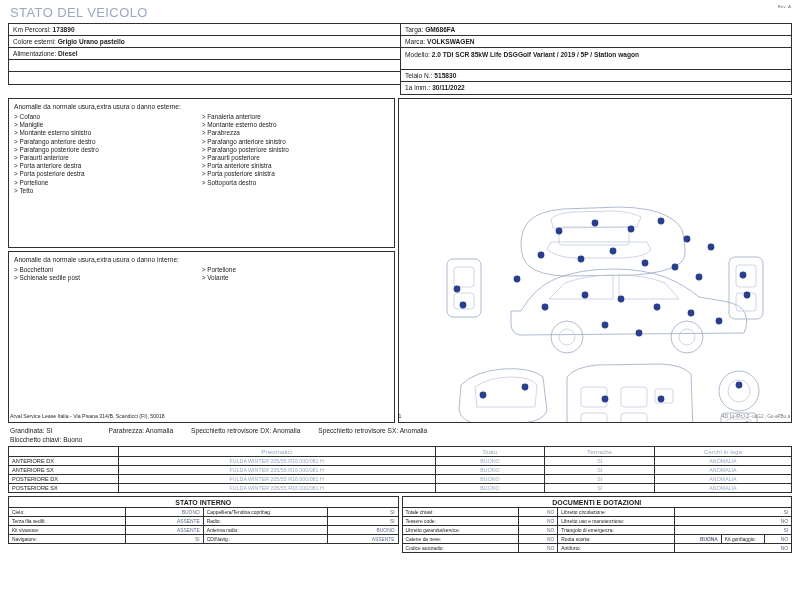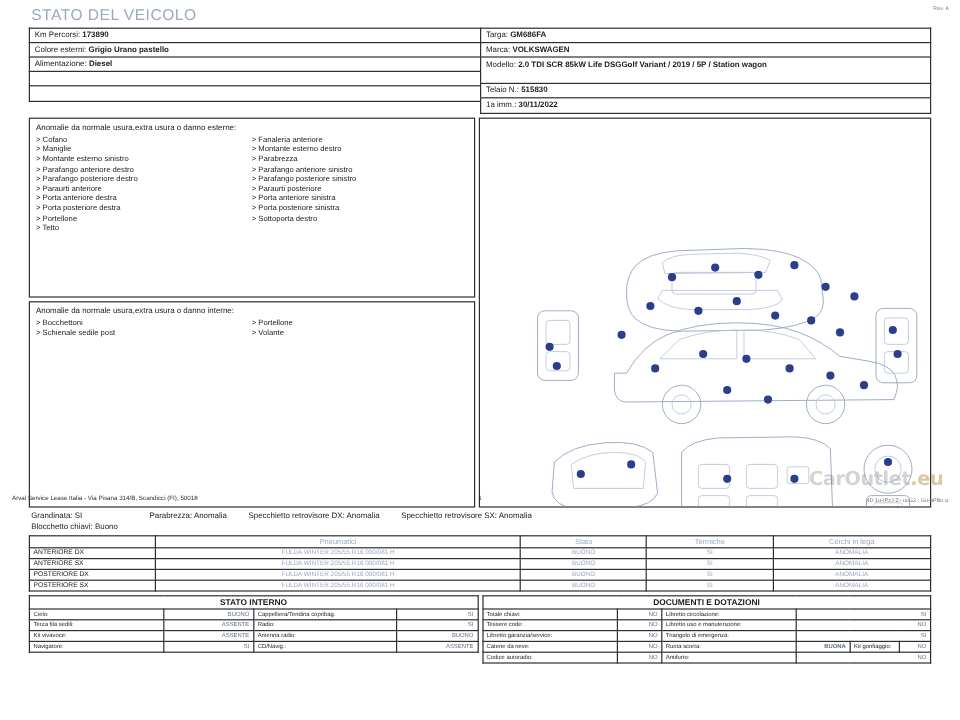--- a/index.html
+++ b/index.html
@@ -6,21 +6,21 @@
   html, body { margin:0; padding:0; }
   body {
     width: 800px; height: 600px;
     background: #ffffff;
     font-family: "Liberation Sans", sans-serif;
     font-size: 7px;
     color: #1b1b1b;
     overflow: hidden;
     position: relative;
   }
-  .page { position: relative; width: 800px; height: 424px; padding: 0 24px; }
+  .page { position: relative; width: 800px; height: 424px; padding: 0 8px; }
 
   
   .doc-title {
     color: #9aa8c4;
     font-size: 13px;
     letter-spacing: .4px;
     padding: 5px 2px 3px 2px;
   }
   .rev {
     position: absolute; right: 9px; top: 4px;
@@ -512,23 +512,20 @@
             <td class="k">Codice autoradio:</td>
             <td class="v">NO</td>
             <td class="k">Antifurto:</td>
             <td class="v" colspan="3">NO</td>
           </tr>
         </tbody>
       </table>
     </div>
   </div>
 
-  <div class="watermark">
-    <span>CarOutlet</span><span class="eu">.eu</span>
-  </div>
 
   <div class="footer">
     <div class="f1">Arval Service Lease Italia - Via Pisana 314/B, Scandicci (FI), 50018</div>
     <div class="f2">1</div>
     <div class="f3">4D 1u-/PzJ·Z-·uuG2 ; Gu-aPBu.a</div>
   </div>
 
 </div>
 
 </body></html>

